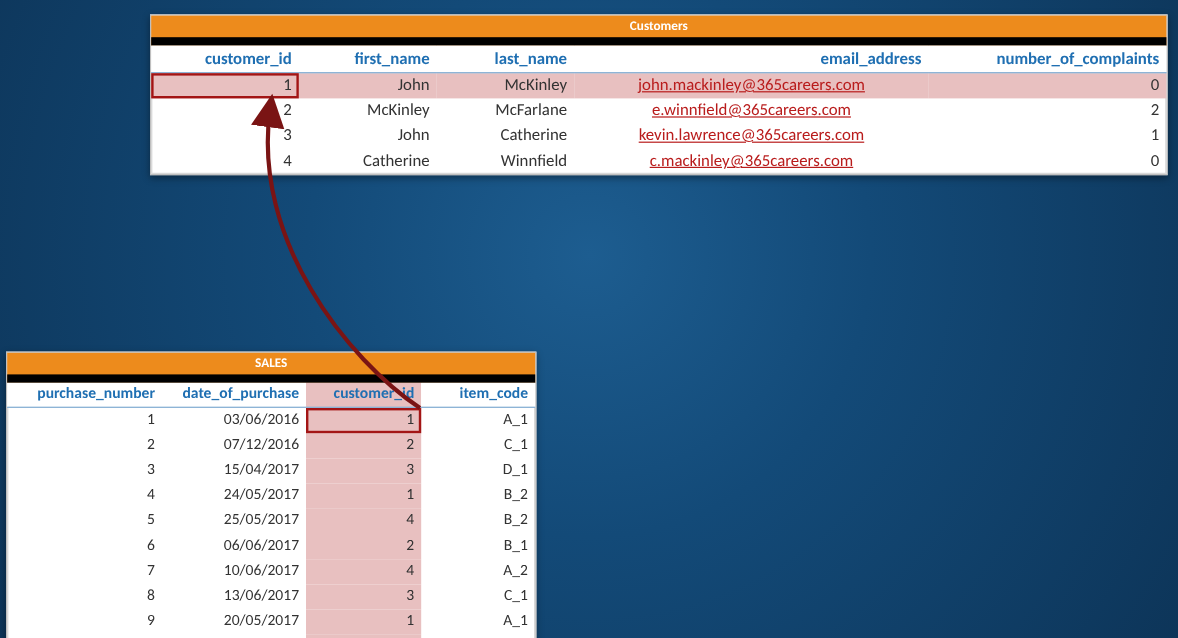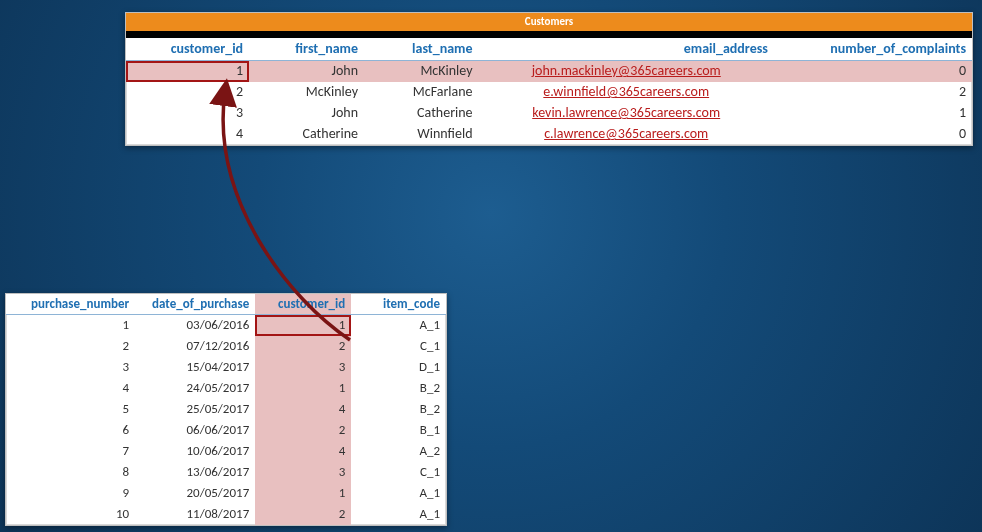--- a/index.html
+++ b/index.html
@@ -123,28 +123,29 @@
           <td>3</td>
           <td>John</td>
           <td>Catherine</td>
           <td class="email">kevin.lawrence@365careers.com</td>
           <td>1</td>
         </tr>
         <tr>
           <td>4</td>
           <td>Catherine</td>
           <td>Winnfield</td>
-          <td class="email">c.lawrence@365careers.com</td>
+          <td class="email">c.mackinley@365careers.com</td>
           <td>0</td>
         </tr>
       </tbody>
   </table>
 </div>
 
 <div class="tbl" id="sales-box">
+  <div class="tbl-title">SALES</div>
   <table>
     <thead>
       <tr>
         <th>purchase_number</th>
         <th>date_of_purchase</th>
         <th class="col-highlight">customer_id</th>
         <th>item_code</th>
       </tr>
     </thead>
     <tbody id="sales-body">

